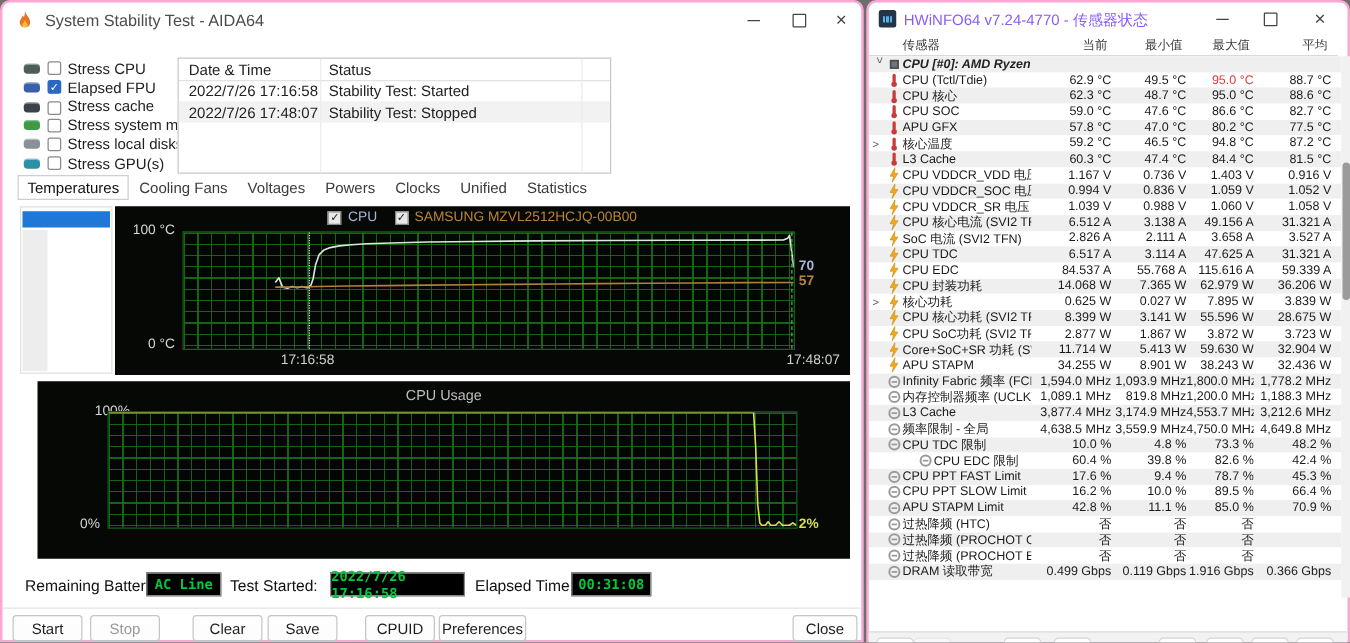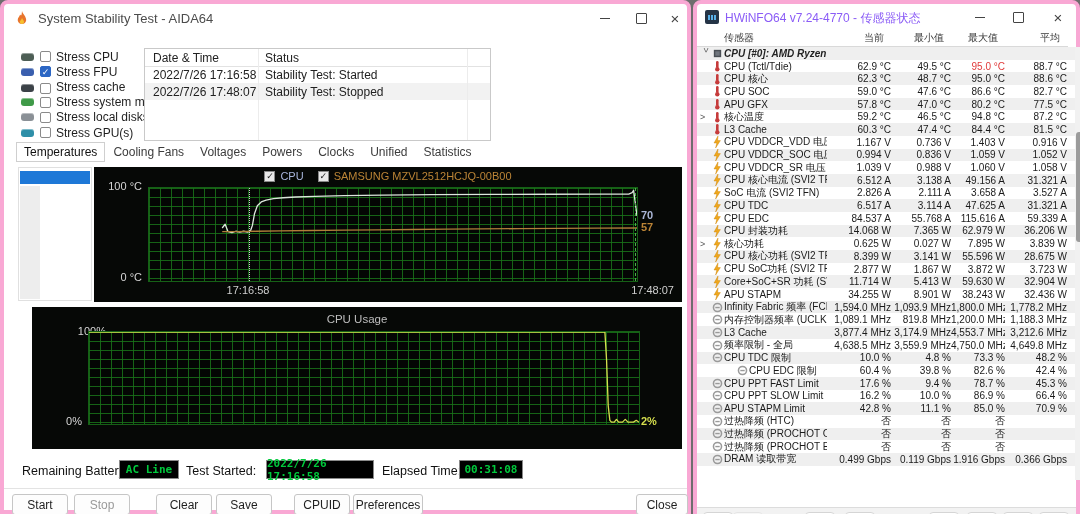--- a/index.html
+++ b/index.html
@@ -1,18 +1,18 @@
 <!DOCTYPE html>
 <html><head>
 <meta charset="utf-8">
 <style>
   html,body{margin:0;padding:0;background:#7c7c7c;}
   .screen{position:relative;width:1080px;height:514px;background:#6e6e6e;overflow:hidden;
           font-family:"Liberation Sans",sans-serif;-webkit-font-smoothing:antialiased;}
-  .window{position:absolute;background:#fff;border:4px solid #f9a8d4;box-sizing:border-box;}
+  .window{position:absolute;background:#fff;border:2px solid #f9a8d4;box-sizing:border-box;}
   #aida{left:0;top:0;width:691px;height:514px;border-radius:8px 8px 0 0;}
   #hwinfo{left:693px;top:0;width:387px;height:514px;border-radius:8px 8px 0 0;}
   .abs{position:absolute;box-sizing:border-box;}
 
   
   .a-title{left:34px;top:7px;font-size:13px;color:#4c4c4c;}
   .winbtn{width:30px;height:20px;display:flex;align-items:center;justify-content:center;color:#444;cursor:default;}
   .glyph-min{display:inline-block;width:10px;height:1px;background:#444;}
   .glyph-max{display:inline-block;width:9px;height:9px;border:1px solid #444;border-radius:1px;}
   .glyph-close{font-size:15px;line-height:15px;color:#444;}
@@ -122,21 +122,21 @@
             <span style="width: 13px; height: 8px; border-radius: 3px; background: rgb(77, 94, 85); box-shadow: rgba(255, 255, 255, 0.4) 0px 1px 0px inset;"></span>
           </span>
           <span class="cb"></span>
           <span class="stress-label">Stress CPU</span>
         </div>
         <div class="stress-row" style="top: 60.2px;">
           <span class="hw-ic">
             <span style="width: 13px; height: 8px; border-radius: 3px; background: rgb(58, 95, 174); box-shadow: rgba(255, 255, 255, 0.4) 0px 1px 0px inset;"></span>
           </span>
           <span class="cb on">✓</span>
-          <span class="stress-label">Stress FPU</span>
+          <span class="stress-label">Elapsed FPU</span>
         </div>
         <div class="stress-row" style="top: 75.4px; align-items: flex-end;">
           <span class="hw-ic">
             <span style="width: 13px; height: 8px; border-radius: 3px; background: rgb(60, 66, 72); box-shadow: rgba(255, 255, 255, 0.4) 0px 1px 0px inset;"></span>
           </span>
           <span class="cb"></span>
           <span class="stress-label">Stress cache</span>
         </div>
         <div class="stress-row" style="top: 90.6px;">
           <span class="hw-ic">
@@ -638,21 +638,21 @@
           <span class="hw-arrow"></span>
           <span class="hw-icon">
             <svg width="11" height="11" viewBox="0 0 12 12">
               <circle cx="6" cy="6" r="4.4" fill="none" stroke="#9a9a9a" stroke-width="1.7"></circle>
               <rect x="3.6" y="5.3" width="4.8" height="1.5" fill="#9a9a9a"></rect>
             </svg>
           </span>
           <span class="nm">CPU PPT SLOW Limit</span>
           <span class="v">16.2 %</span>
           <span class="v">10.0 %</span>
-          <span class="v">86.9 %</span>
+          <span class="v">89.5 %</span>
           <span class="v">66.4 %</span>
         </div>
         <div class="hw-row hw-grid" style="background: rgb(239, 239, 239);">
           <span class="hw-arrow"></span>
           <span class="hw-icon">
             <svg width="11" height="11" viewBox="0 0 12 12">
               <circle cx="6" cy="6" r="4.4" fill="none" stroke="#9a9a9a" stroke-width="1.7"></circle>
               <rect x="3.6" y="5.3" width="4.8" height="1.5" fill="#9a9a9a"></rect>
             </svg>
           </span>

